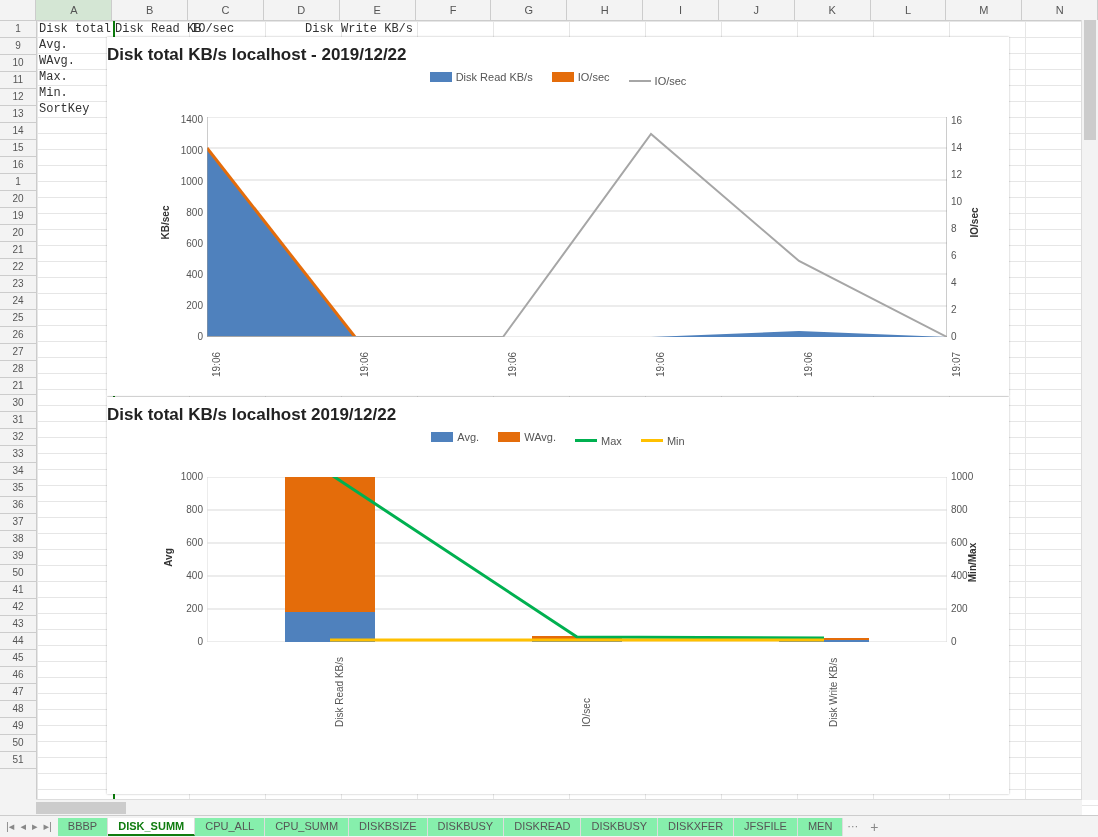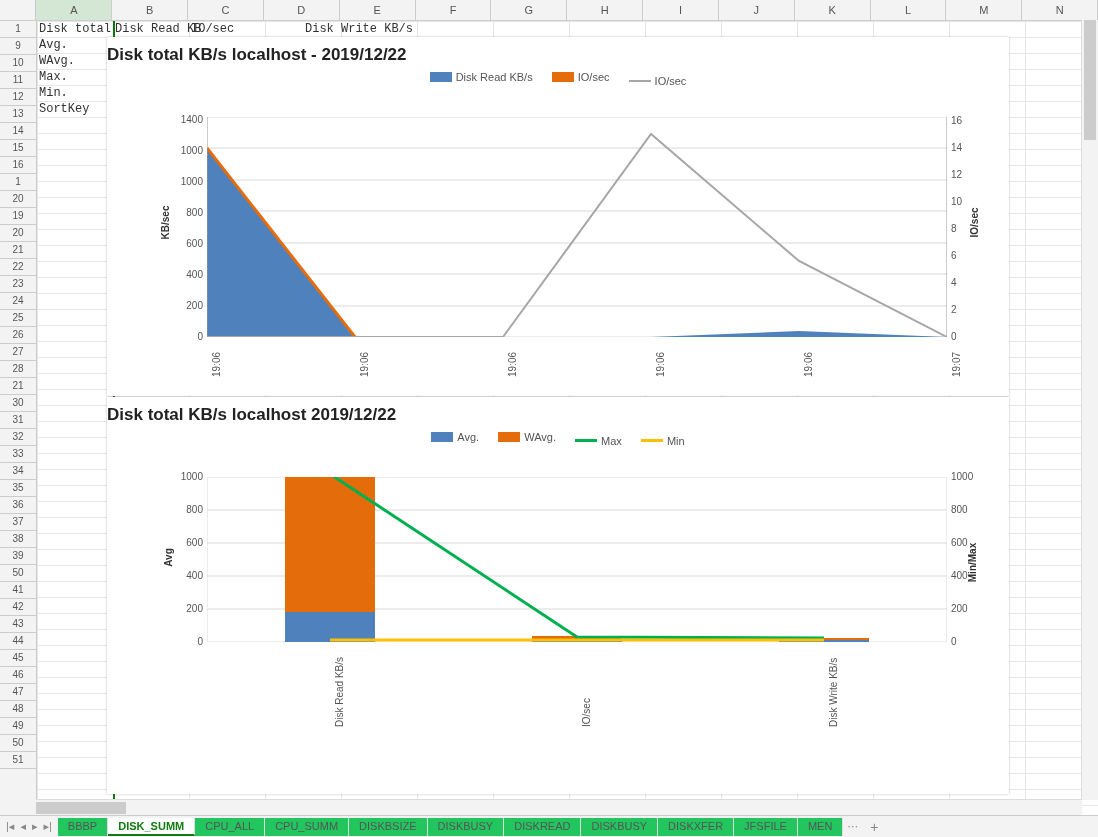--- a/index.html
+++ b/index.html
@@ -29,21 +29,21 @@
 .sw.green{height:3px;background:#00b050}
 .sw.yellow{height:3px;background:#ffc000}
 .plot{position:absolute}
 .axis-label{position:absolute;font-size:10px;font-weight:bold;transform:rotate(-90deg);transform-origin:center}
 .tick{position:absolute;font-size:10px;color:#555;text-align:right}
 .tick-r{text-align:left}
 .xtick{position:absolute;font-size:10px;color:#555;transform:rotate(-90deg);transform-origin:top left}
 .tabs{position:absolute;bottom:0;left:0;right:0;height:21px;background:#f3f3f3;border-top:1px solid #ccc;display:flex;align-items:center;font-size:11px}
 .tab-nav{display:flex;align-items:center;padding:0 6px;gap:6px;color:#888}
 .tab-nav span{cursor:pointer}
-.tab{padding:2px 10px;border-right:1px solid #ddd;color:#555;cursor:pointer;background:#22c55e}
+.tab{padding:2px 10px;border-right:1px solid #ddd;color:#555;cursor:pointer;background:#86efac}
 .tab.active{background:#fff;color:#107c10;font-weight:bold;border-bottom:2px solid #107c10}
 .tab-plus{padding:0 8px;color:#888;font-size:14px}
 .scroll-h{position:absolute;bottom:21px;right:16px;left:36px;height:16px;background:#f3f3f3;border-top:1px solid #ddd}
 .scroll-h-thumb{position:absolute;left:0;top:2px;height:12px;width:90px;background:#ccc}
 .scroll-v{position:absolute;top:20px;bottom:37px;right:0;width:16px;background:#f3f3f3;border-left:1px solid #ddd}
 .scroll-v-thumb{position:absolute;top:0;left:2px;width:12px;height:120px;background:#ccc}
 .sel-line-v{position:absolute;top:0;bottom:0;width:2px;background:#0a7a0a}
 .sel-box{position:absolute;border:2px solid #0a7a0a;pointer-events:none}
 </style>
 </head>

